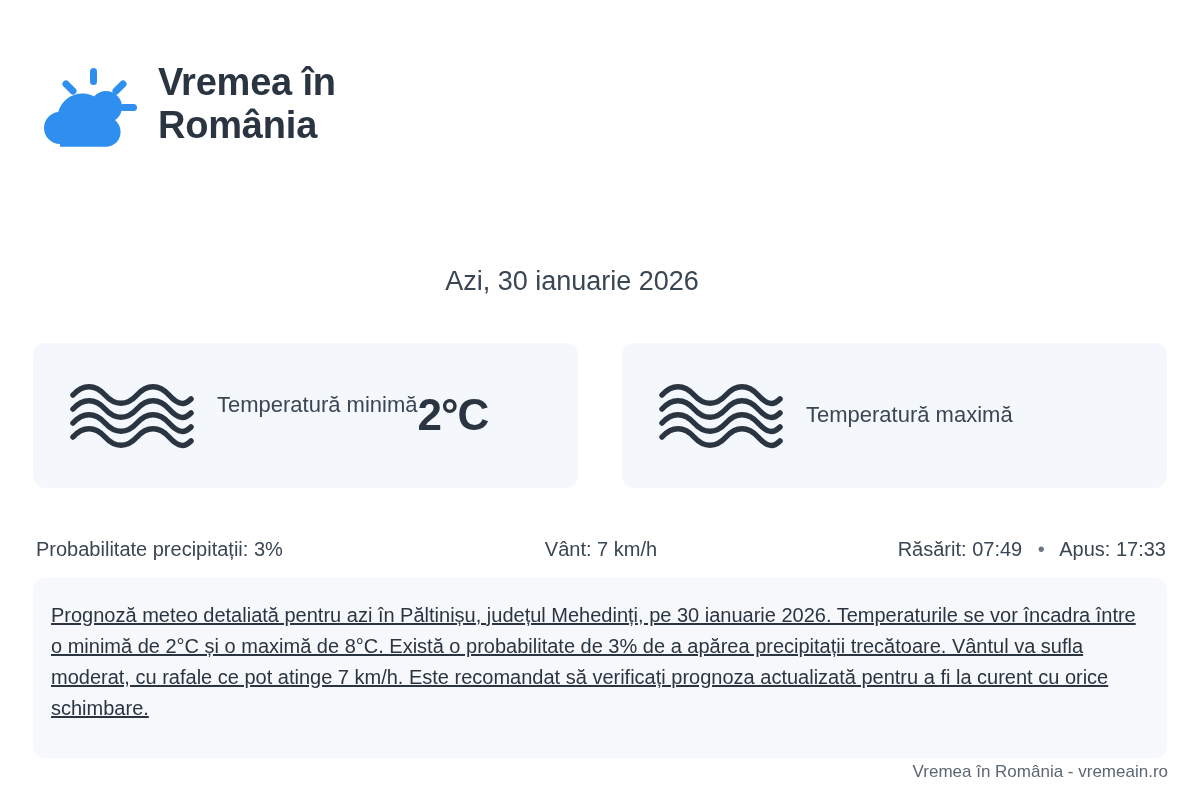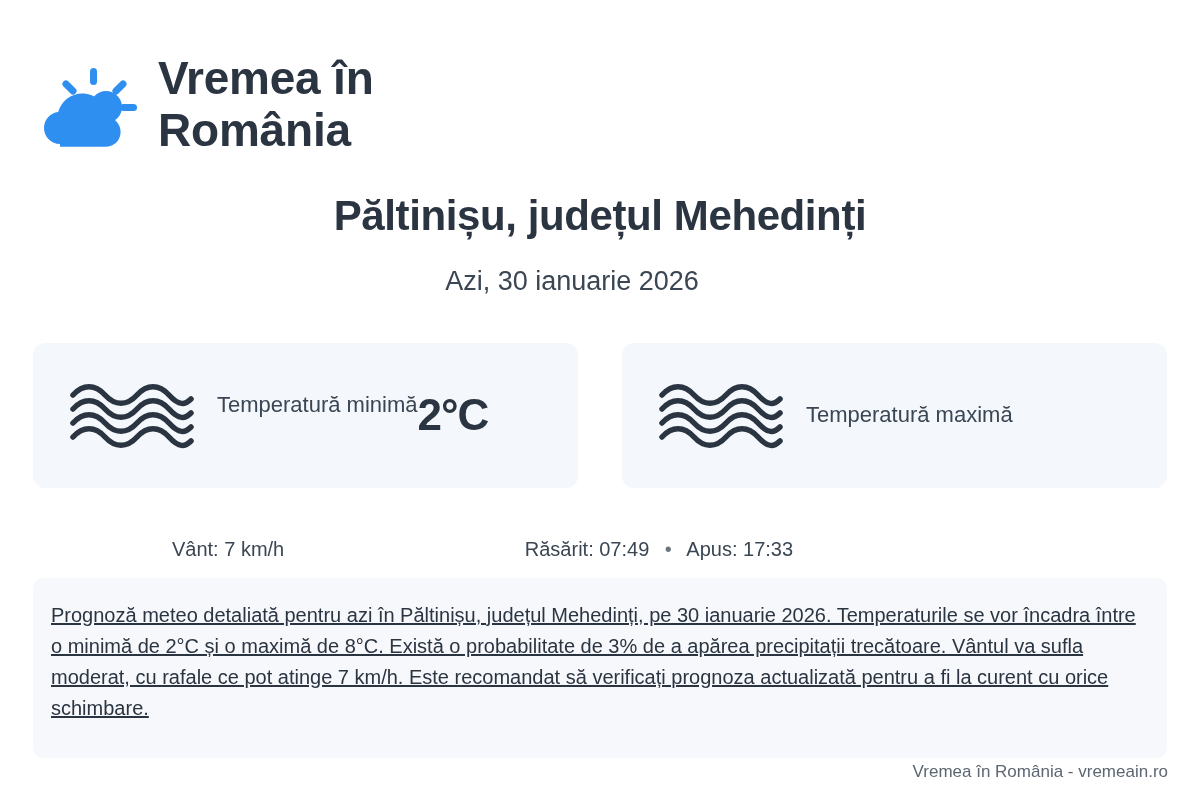--- a/index.html
+++ b/index.html
@@ -29,21 +29,21 @@
     display: flex;
     align-items: center;
     gap: 18px;
   }
   .brand-logo {
     width: 104px;
     height: 104px;
     flex: 0 0 104px;
   }
   .brand-name {
-    font-size: 46px;
+    font-size: 38px;
     line-height: 1.14;
     font-weight: 700;
     color: #2b3542;
     letter-spacing: -0.2px;
     max-width: 270px;
   }
 
   
   .title {
     position: absolute;
@@ -169,21 +169,20 @@
           <rect x="84" y="52" width="17" height="7" rx="3.5"></rect>
           <rect x="30" y="27" width="7" height="17" rx="3.5" transform="rotate(-45 33.5 35.5)"></rect>
           <circle cx="70" cy="55" r="16"></circle>
           <path d="M24 92c-8.8 0-16-7.2-16-16 0-8.2 6.2-15 14.2-15.9C25 49.3 34.8 41.5 46.3 41.5c13.2 0 24 10.3 24.8 23.3 7.6.9 13.5 7.3 13.5 15.1 0 6.7-4.4 12.3-10.4 14.2-1.3.4-2.6.6-4 .6H24z"></path>
         </g>
       </svg>
     </span>
     <div class="brand-name">Vremea în România</div>
   </div>
 
-  <div class="title">Păltinișu, județul Mehedinți</div>
   <div class="subtitle">Azi, 30 ianuarie 2026</div>
 
   <div class="cards">
 
     <div class="card">
       <span class="card-icon">
         <svg width="130" height="70" viewBox="0 0 130 70" xmlns="http://www.w3.org/2000/svg">
           <g fill="none" stroke="#2b3542" stroke-width="5.5" stroke-linecap="round">
             <path d="M6 14c10-11 22-11 32 0s22 11 32 0 22-11 32 0 16 10 22 4"></path>
             <path d="M6 28c10-11 22-11 32 0s22 11 32 0 22-11 32 0 16 10 22 4"></path>
@@ -210,20 +209,21 @@
         </svg>
       </span>
       <div class="card-text">
         <div class="card-label">Temperatură maximă</div>
       </div>
     </div>
 
   </div>
 
   <div class="stats">
+    <div class="stat-left">Probabilitate precipitații: 3%</div>
     <div class="stat-mid">Vânt: 7 km/h</div>
     <div class="stat-right">
       <span>Răsărit: 07:49</span>
       <span class="stat-sep">•</span>
       <span>Apus: 17:33</span>
     </div>
   </div>
 
   <div class="description">
     <p>Prognoză meteo detaliată pentru azi în Păltinișu, județul Mehedinți, pe 30 ianuarie 2026. Temperaturile se vor încadra între o minimă de 2°C și o maximă de 8°C. Există o probabilitate de 3% de a apărea precipitații trecătoare. Vântul va sufla moderat, cu rafale ce pot atinge 7 km/h. Este recomandat să verificați prognoza actualizată pentru a fi la curent cu orice schimbare.</p>

